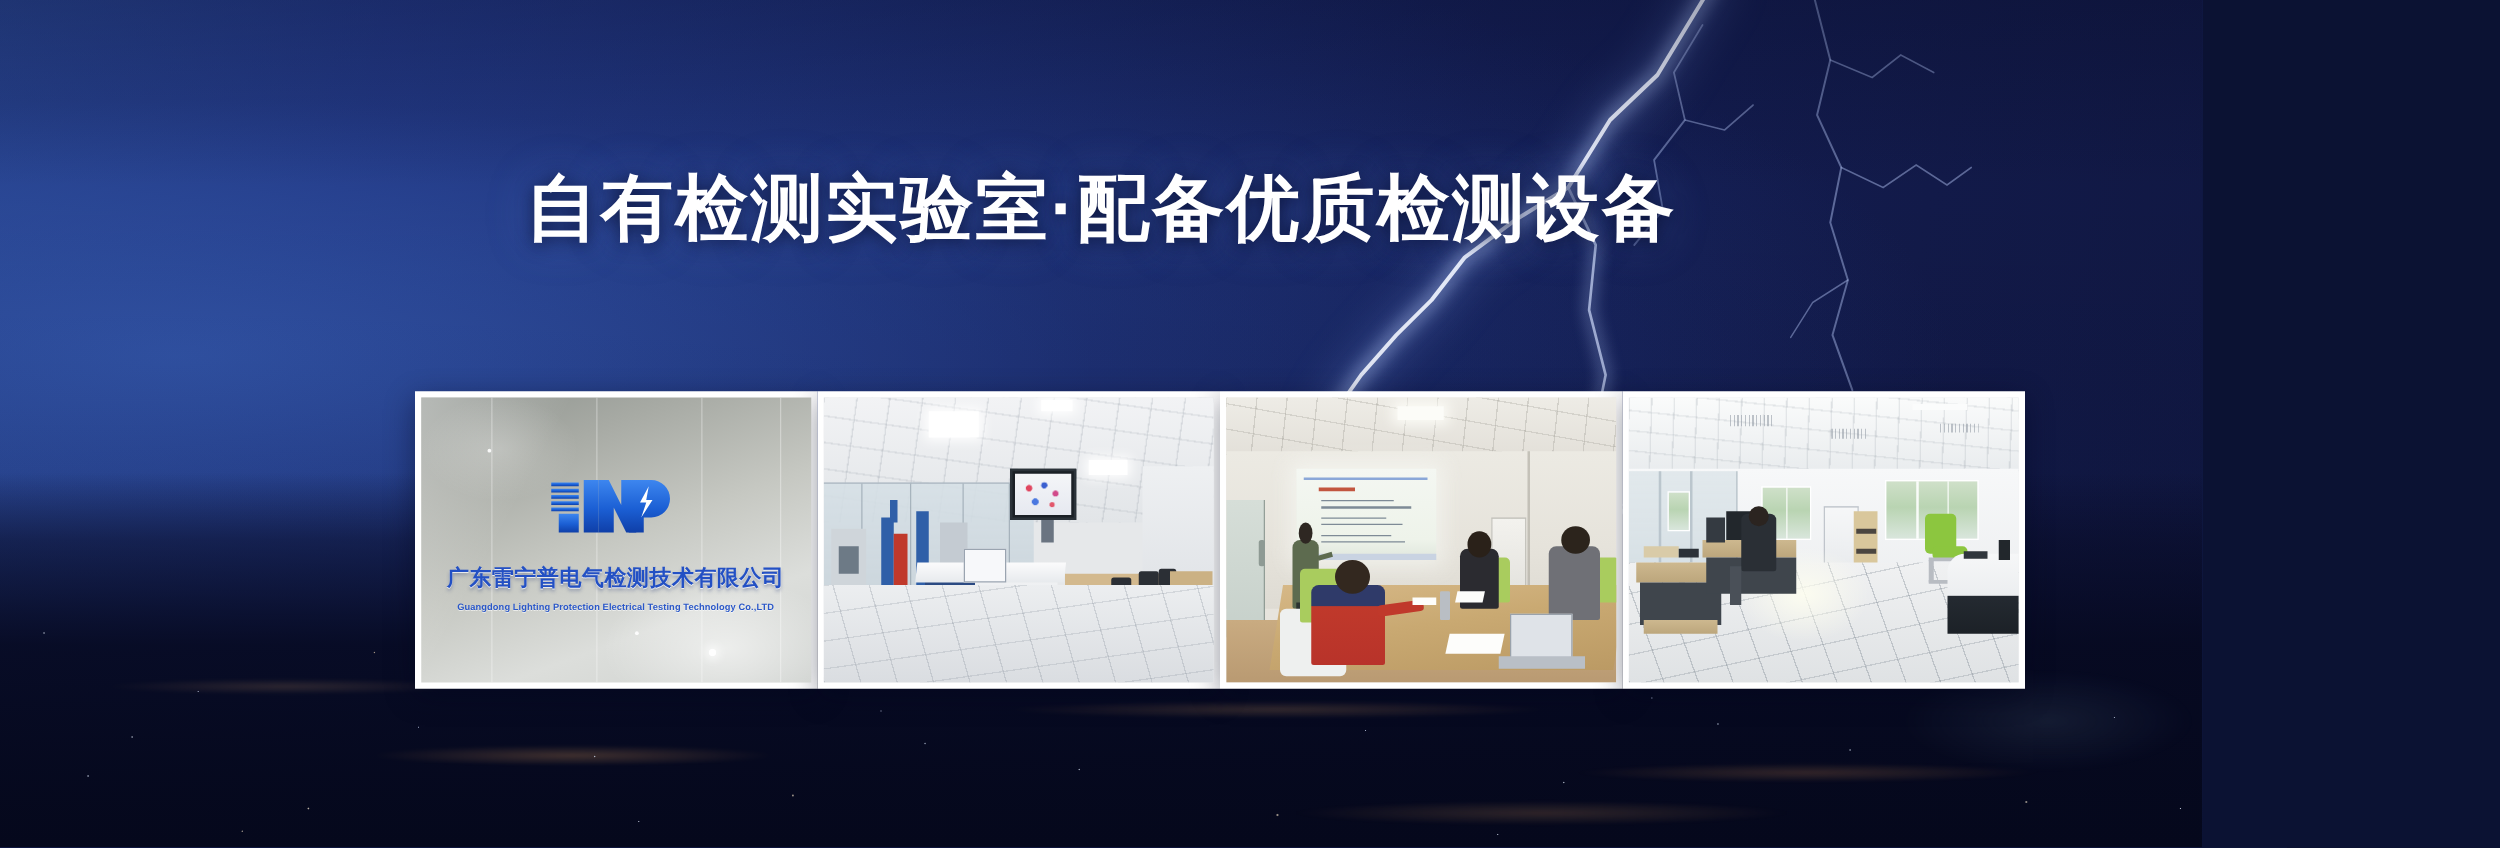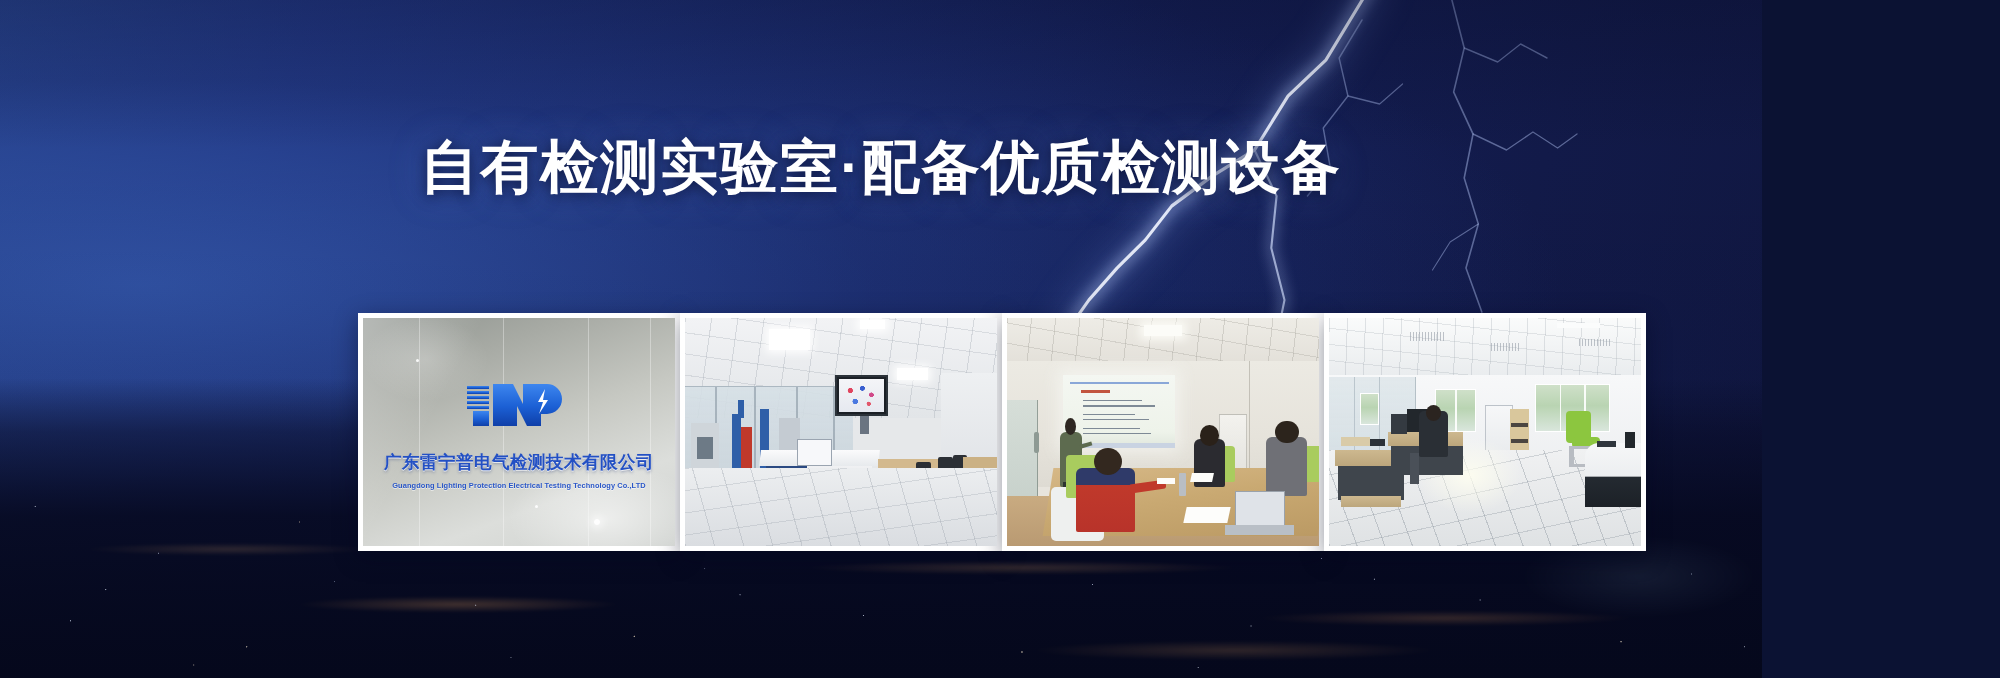--- a/index.html
+++ b/index.html
@@ -139,21 +139,21 @@
     letter-spacing:2.2px;
     text-shadow:0 1px 8px rgba(6,12,46,.8);
     white-space:nowrap;
   }
 
   
   .gallery{
     position:absolute;
     left:305px; top:313px;
     width:1341px; height:238px;
-    display:flex; justify-content:flex-end;
+    display:flex; justify-content:center;
     z-index:5;
   }
   .card{
     width:322px; height:238px;
     background:#ffffff;
     padding:5px;
     box-shadow:0 6px 22px rgba(2,6,28,.45);
   }
   .photo{
     position:relative;

